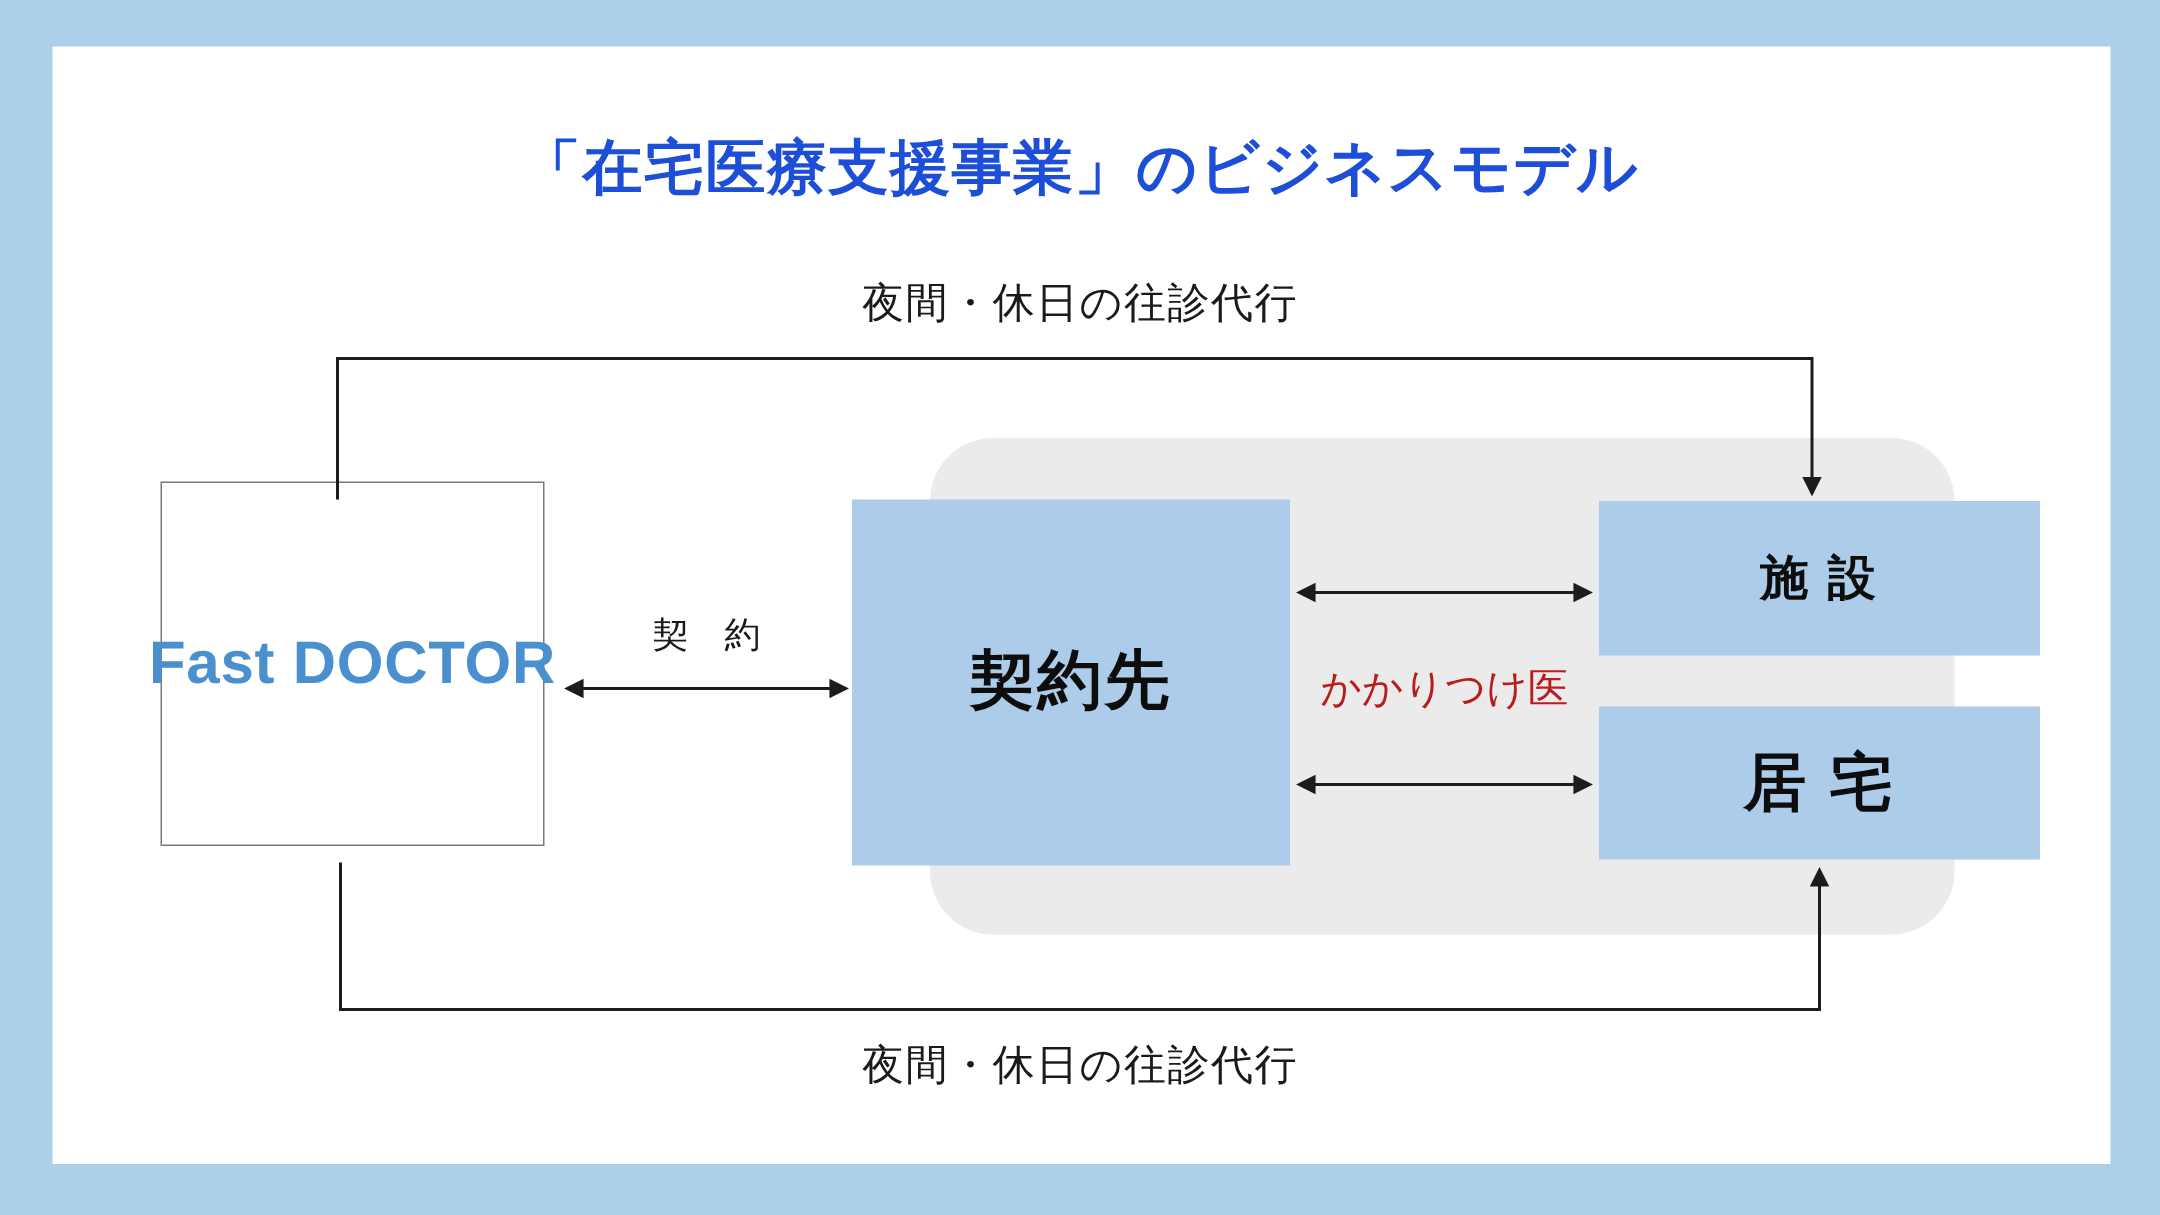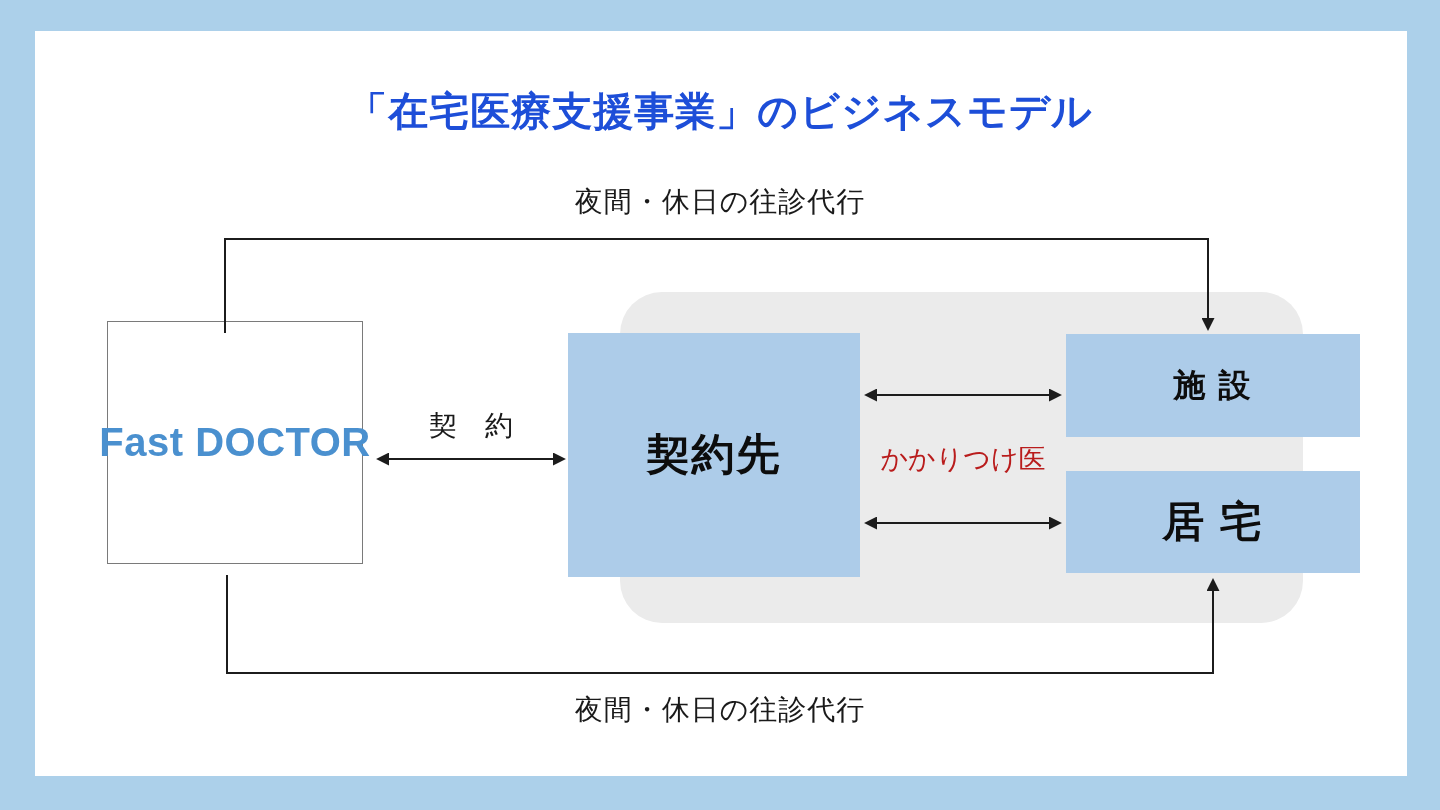--- a/index.html
+++ b/index.html
@@ -49,21 +49,21 @@
   .node-facility{
     left:1066px;top:334px;width:294px;height:103px;
     background:#adcce9;font-size:32px;font-weight:600;letter-spacing:2px;
   }
   .node-home{
     left:1066px;top:471px;width:294px;height:102px;
     background:#adcce9;font-size:42px;font-weight:600;letter-spacing:2px;
   }
   .contract-label{
     position:absolute;left:374px;top:407px;width:194px;
-    text-align:center;font-size:28px;color:#1a1a1a;
+    text-align:center;font-size:24px;color:#1a1a1a;
   }
   .family-doctor-label{
     position:absolute;left:856px;top:441px;width:214px;
     text-align:center;font-size:27px;color:#b91c1c;
   }
   .connector-layer{
     position:absolute;left:0;top:0;width:1440px;height:810px;
     pointer-events:none;
   }
 </style>

